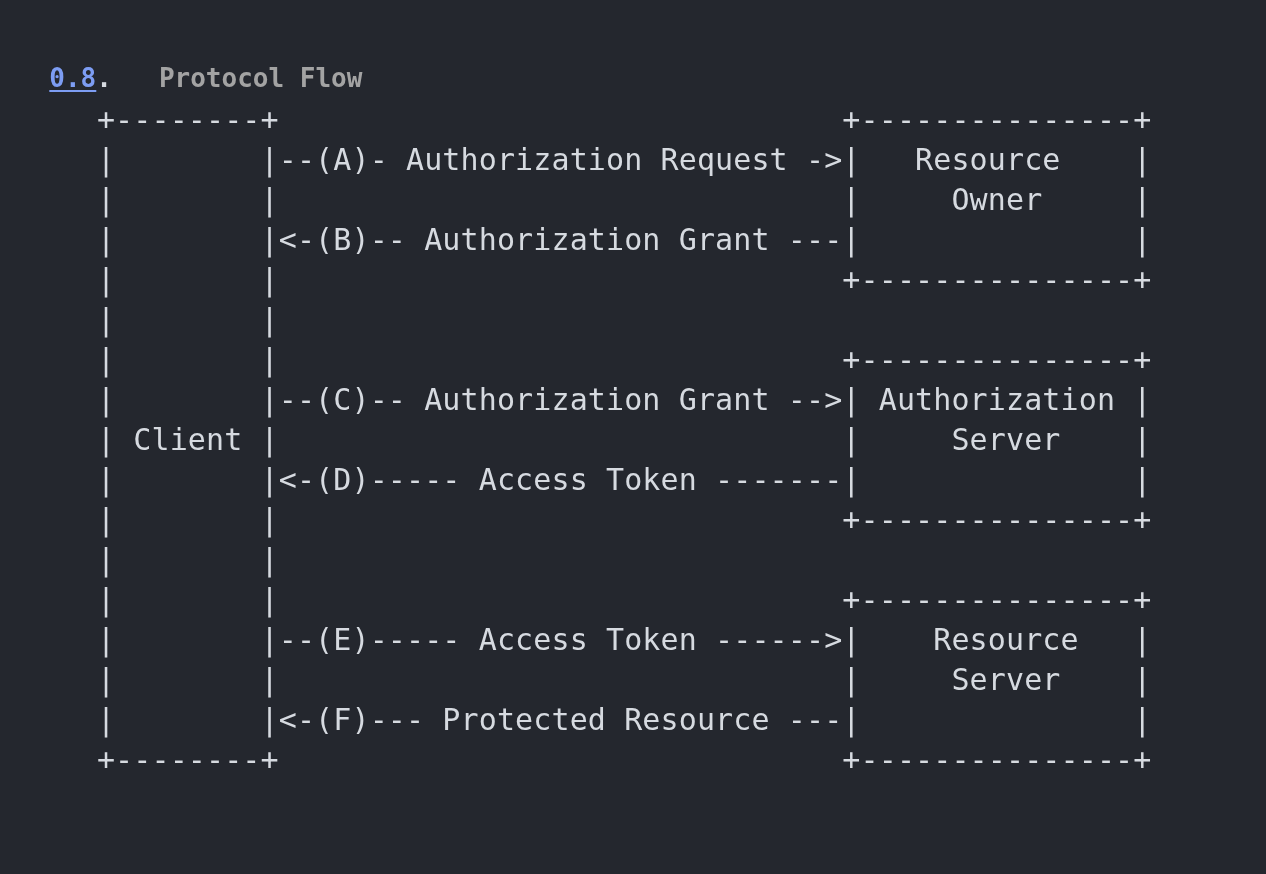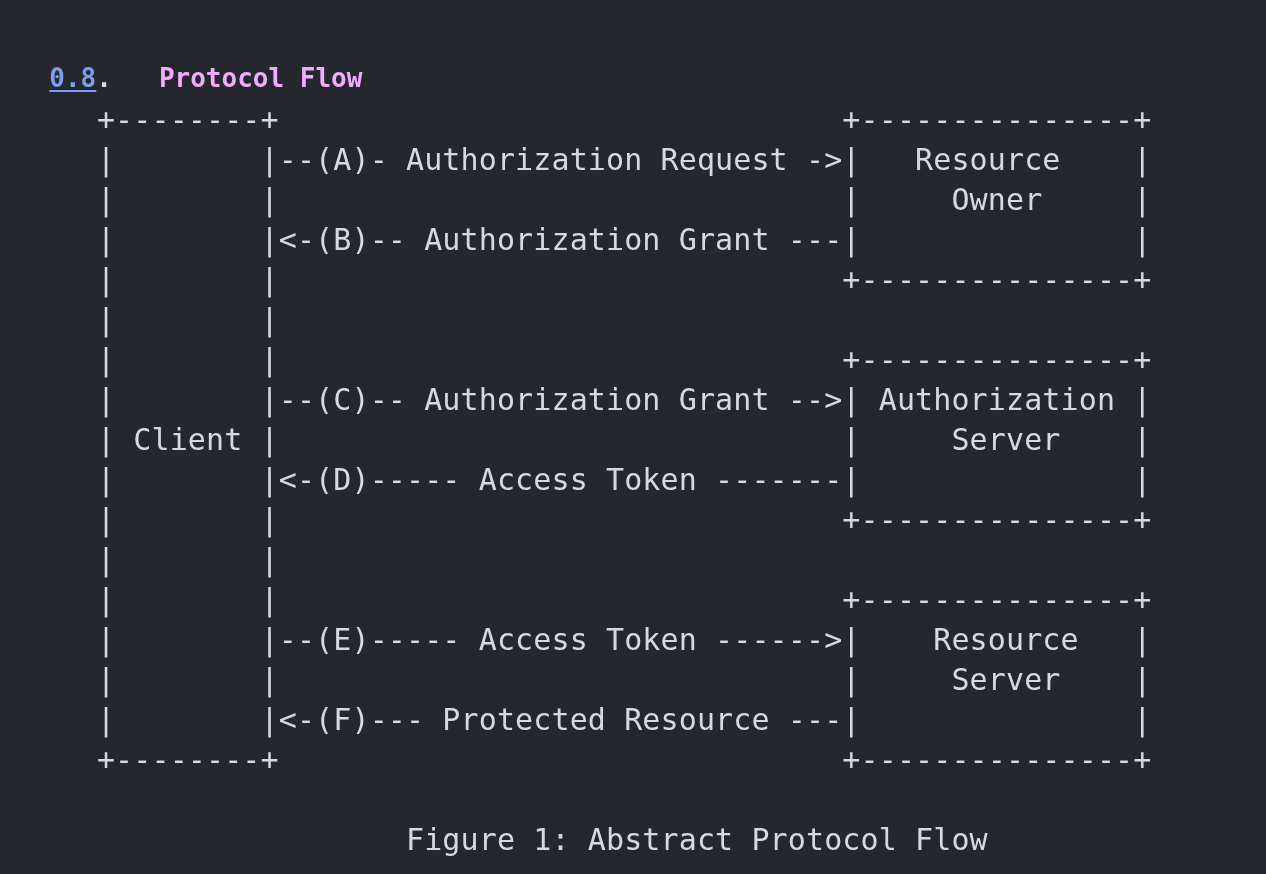--- a/index.html
+++ b/index.html
@@ -32,21 +32,21 @@
     color: #7d9df3;
     text-decoration: underline;
     text-underline-offset: 3px;
     text-decoration-thickness: 2px;
     cursor: pointer;
   }
   .section-dot {
     color: #d6dae0;
   }
   .section-title {
-    color: #f0abfc;
+    color: #a3a3a3;
   }
 
   
   .figure-wrap {
     position: absolute;
     left: 0px;
     top: 100px;
     width: 1266px;
   }
   pre.ascii-art {
@@ -92,14 +92,13 @@
      |        |--(C)-- Authorization Grant --&gt;| Authorization |
      | Client |                               |     Server    |
      |        |&lt;-(D)----- Access Token -------|               |
      |        |                               +---------------+
      |        |
      |        |                               +---------------+
      |        |--(E)----- Access Token ------&gt;|    Resource   |
      |        |                               |     Server    |
      |        |&lt;-(F)--- Protected Resource ---|               |
      +--------+                               +---------------+</pre>
-  <pre class="figure-caption">                      Figure 1: Abstract Protocol Flow</pre>
 </div>
 
 </body></html>

